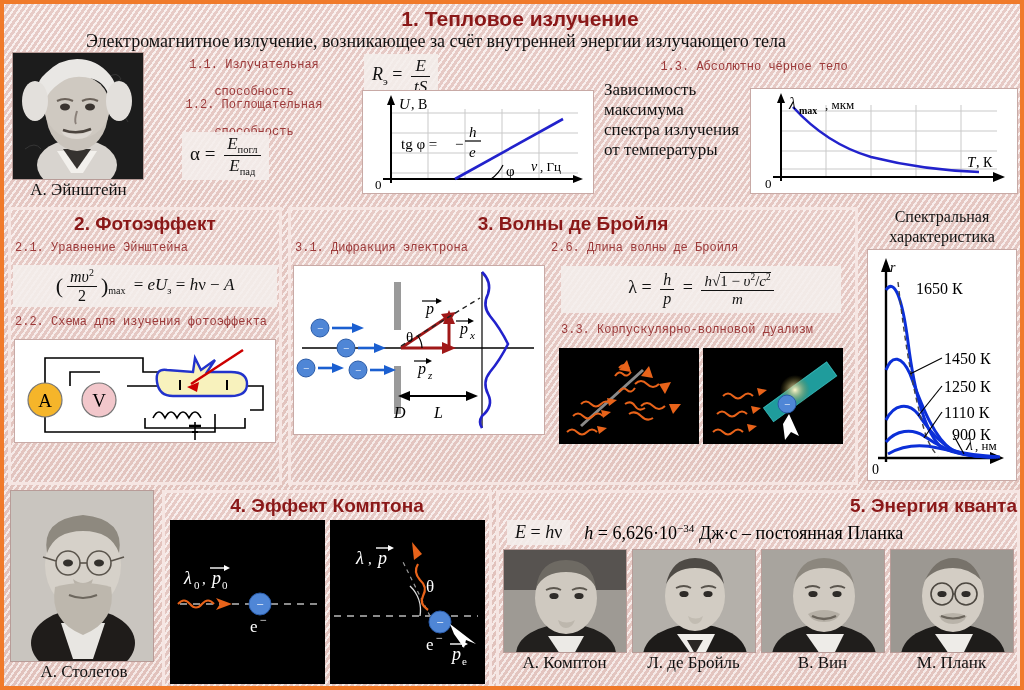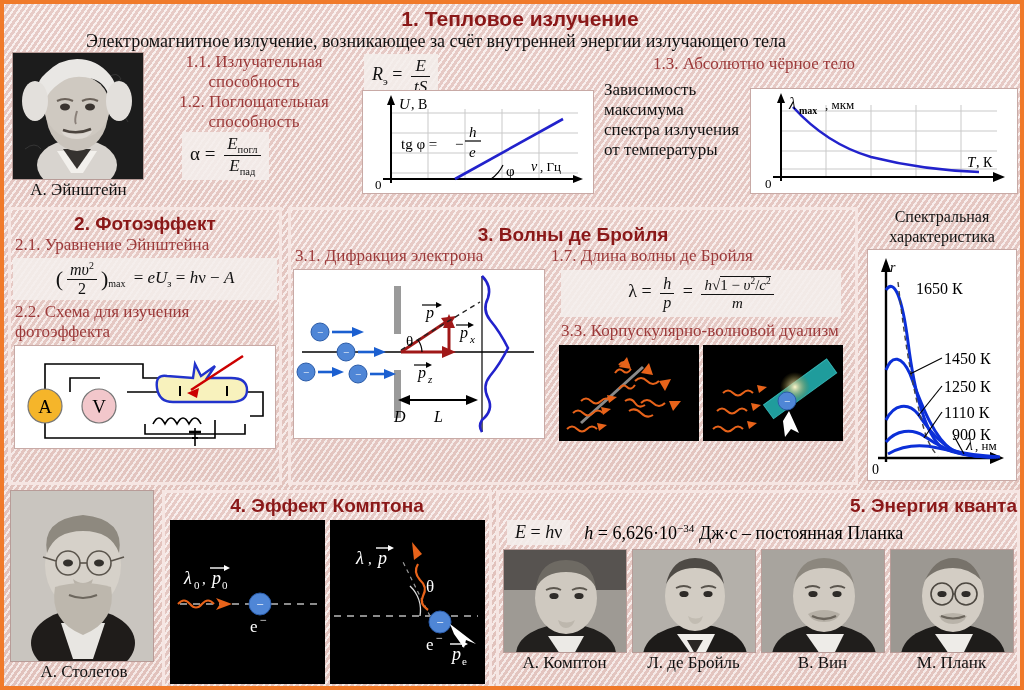--- a/index.html
+++ b/index.html
@@ -23,21 +23,21 @@
       repeating-linear-gradient(125deg,
         rgba(255,255,255,0.55) 0px, rgba(255,255,255,0.55) 2px,
         rgba(216,178,172,0.40) 2px, rgba(216,178,172,0.40) 5px),
       linear-gradient(180deg,#f1dbd7 0%,#e9d0cb 100%);
   }
   
   .sec-title {
     text-align:center; font-family:"Liberation Sans", sans-serif;
     font-weight:bold; color:#8a1818; font-size:19px; line-height:22px;
   }
-  .sub-title { color:#9c3a3a; font-size:17px; line-height:20px; }
+  .sub-title { color:#9c3a3a; font-size:12px; line-height:27px;font-family:Liberation Mono, monospace; }
   .formula {
     background:rgba(244,238,236,0.88);
     display:inline-block; padding:2px 8px;
     font-family:"Liberation Serif", serif; color:#111;
   }
   i.m { font-style:italic; }
   .frac { display:inline-block; vertical-align:middle; text-align:center; }
   .frac .num { display:block; border-bottom:1.3px solid #111; padding:0 3px; }
   .frac .den { display:block; padding:0 3px; }
   sub { font-size:.62em; }
@@ -222,21 +222,21 @@
         <polygon points="172,47 184,42 182,52" fill="#cc0000"></polygon>
         <path d="M138 78 q6 -12 12 0 q6 -12 12 0 q6 -12 12 0 q6 -12 12 0" stroke="#000" stroke-width="1.6" fill="none"></path>
         <line x1="180" y1="82" x2="180" y2="100" stroke="#000" stroke-width="1.6"></line>
         <line x1="174" y1="86" x2="186" y2="86" stroke="#000" stroke-width="2.6"></line>
         <line x1="177" y1="92" x2="183" y2="92" stroke="#000" stroke-width="2"></line>
       </svg>
     </div>
   </div>
 
   <div id="sec3" class="tex" style="border:3px solid #f6e6e3;">
-    <div class="sec-title" style="margin-top:14px;">3. Волны де Бройля</div>
+    <div class="sec-title" style="margin-top:3px;">3. Волны де Бройля</div>
 
     <div style="display:flex;">
       <div style="width:258px;">
         <div class="sub-title" style="padding-left:4px;">3.1. Дифракция электрона</div>
         <div class="panel" style="margin:3px 0 0 2px; width:252px; height:170px;">
           <svg width="250" height="168" viewBox="0 0 250 168">
             <line x1="8" y1="82" x2="240" y2="82" stroke="#000" stroke-width="1.4"></line>
             <rect x="100" y="16" width="7" height="48" fill="#9a9a9a"></rect>
             <rect x="100" y="100" width="7" height="48" fill="#9a9a9a"></rect>
             <g>
@@ -288,21 +288,21 @@
             <line x1="110" y1="130" x2="176" y2="130" stroke="#000" stroke-width="2"></line>
             <polygon points="104,130 116,125 116,135" fill="#000"></polygon>
             <polygon points="184,130 172,125 172,135" fill="#000"></polygon>
             <text x="100" y="152" font-family="Liberation Serif, serif" font-size="16" font-style="italic">D</text>
             <text x="140" y="152" font-family="Liberation Serif, serif" font-size="16" font-style="italic">L</text>
           </svg>
         </div>
       </div>
 
       <div style="width:306px;">
-        <div class="sub-title" style="padding-left:2px;">1.7. Длина волны де Бройля</div>
+        <div class="sub-title" style="padding-left:2px;">2.6. Длина волны де Бройля</div>
         <div class="formula" style="margin:4px 0 0 12px; width:280px; text-align:center; padding:5px 0;">
           <span style="font-size:18px;">λ&nbsp;=&nbsp;</span>
           <span class="frac" style="font-size:16px;">
             <span class="num"><i class="m">h</i></span>
             <span class="den"><i class="m">p</i></span>
           </span>
           <span style="font-size:18px;">&nbsp;=&nbsp;</span>
           <span class="frac" style="font-size:15px;">
             <span class="num"><i class="m">h</i>√<span style="border-top:1.2px solid #111;">1&nbsp;−&nbsp;<i class="m">υ</i><sup>2</sup>/<i class="m">c</i><sup>2</sup></span></span>
             <span class="den"><i class="m">m</i></span>

